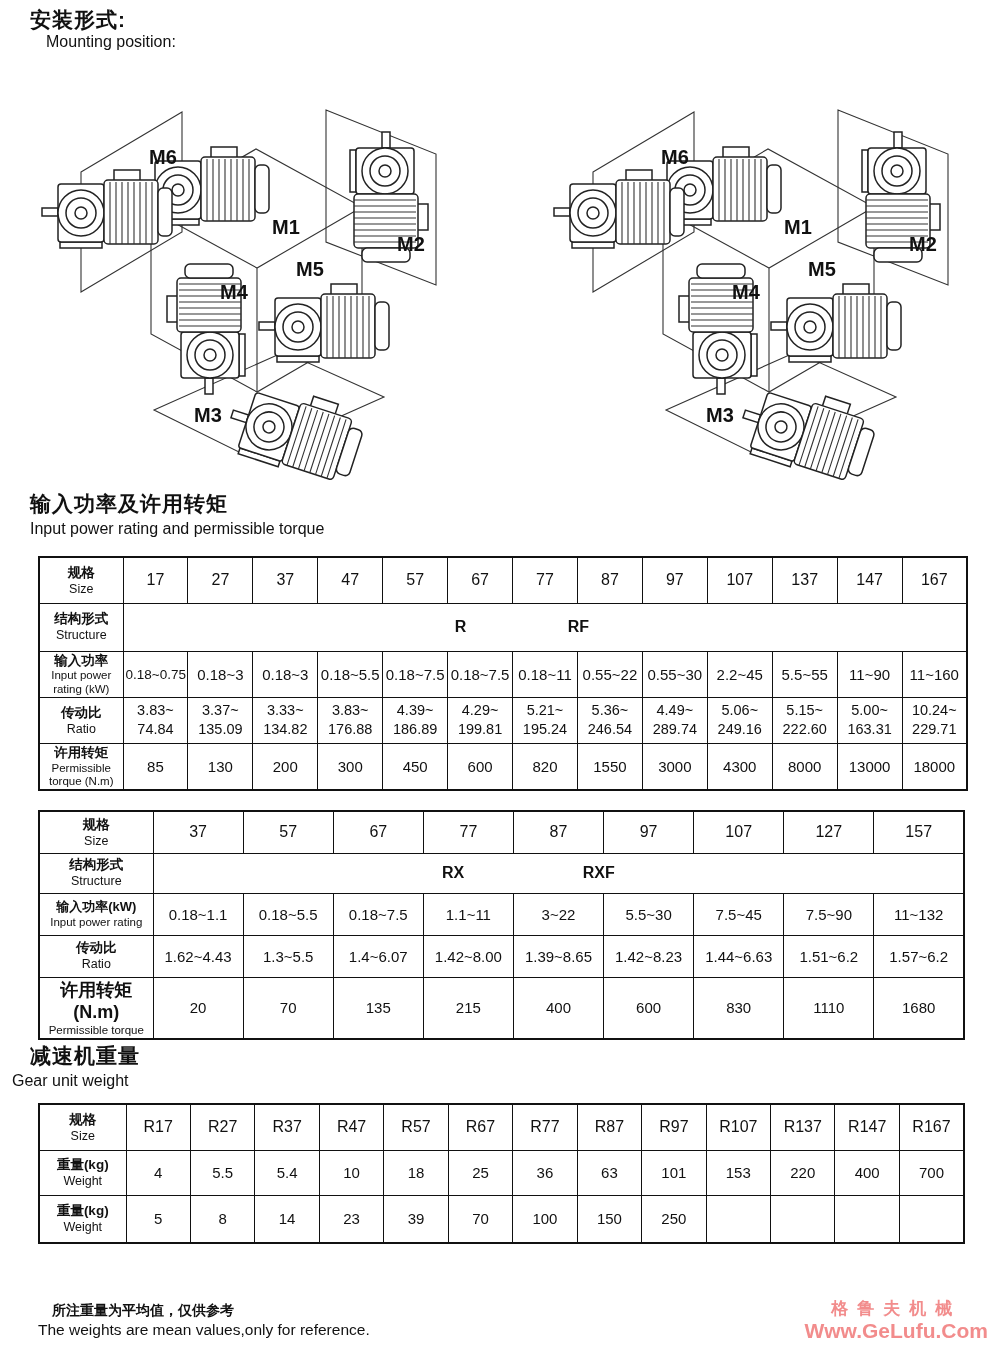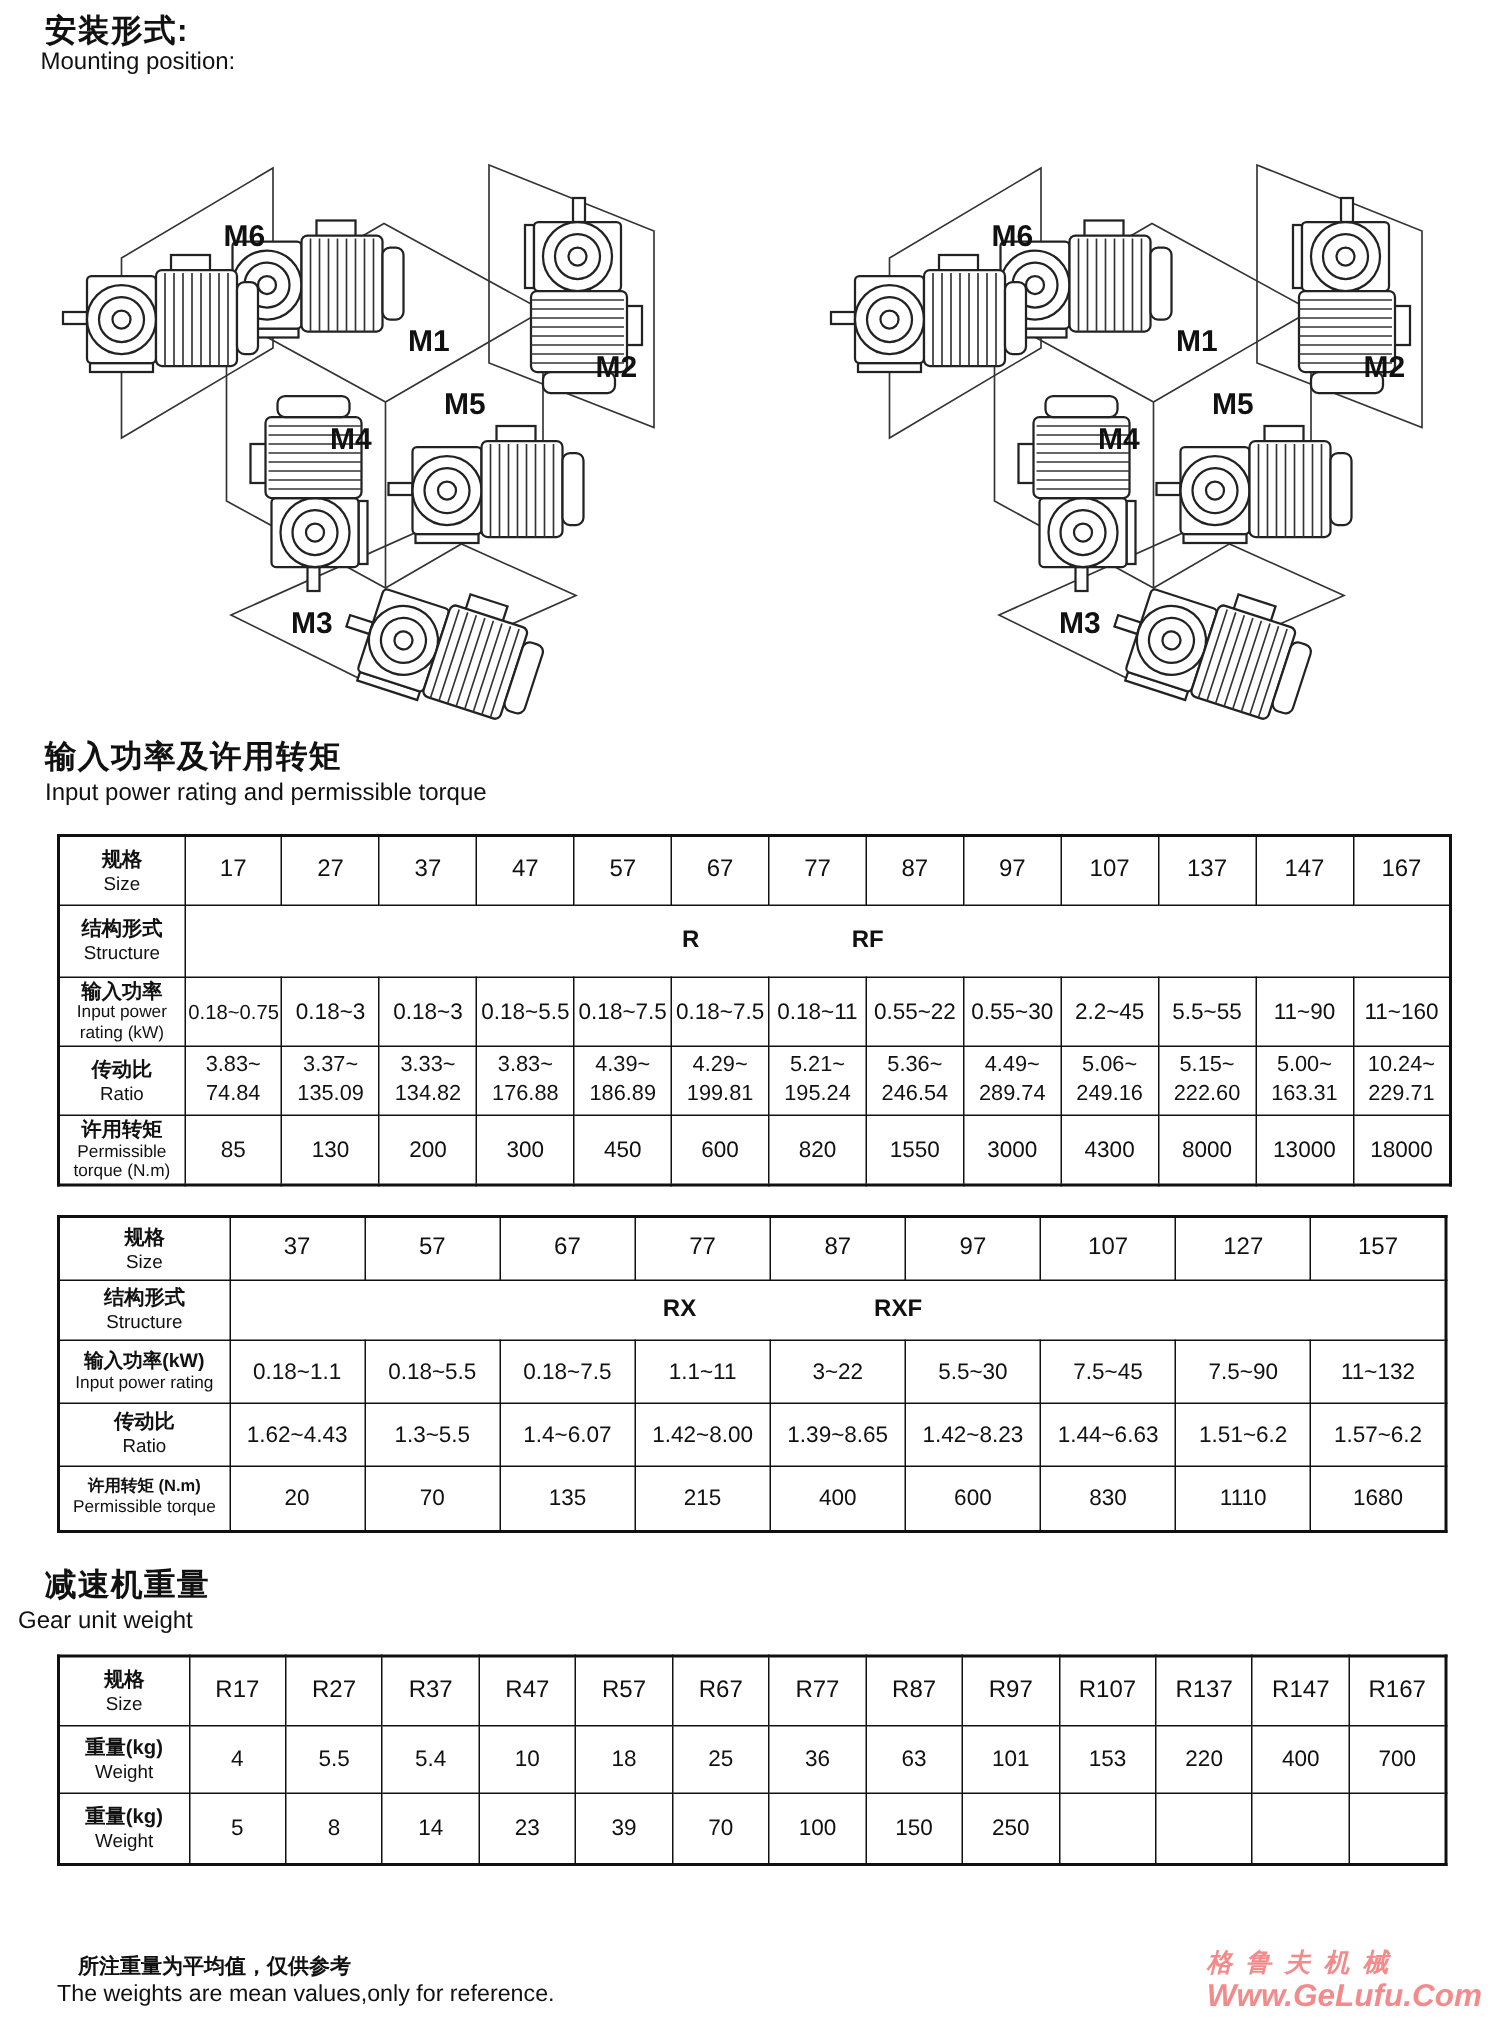--- a/index.html
+++ b/index.html
@@ -18,35 +18,35 @@
   td.h .en.sm { font-size:11.5px; }
   td.d { font-size:15px; }
   td.sz { font-size:16px; }
   td.ratio2 { font-size:14.5px; line-height:1.3; white-space:pre-line; }
   .structcell { position:relative; font-size:16px; font-weight:bold; }
   .structcell span { position:absolute; top:50%; transform:translate(-50%,-50%); }
 
   .foot-cn { font-size:14px; font-weight:bold; }
   .foot-en { font-size:15.5px; }
 
-  .wm { line-height:1.1;font-style:italic; }
+  .wm { text-align:center; line-height:1.1; }
   .wm .wm-cn { font-size:17px; font-weight:bold; letter-spacing:9px; display:block; }
   .wm .wm-url { font-size:21px; font-weight:bold; display:block; }
 
   svg text.mlabel { font-family:"Liberation Sans", sans-serif; font-size:20px; font-weight:bold; fill:#111; }
   svg .ln { fill:none; stroke:#333; stroke-width:1.1; }
   svg .mg { fill:#fff; stroke:#222; stroke-width:1.5; }
 </style>
 </head>
 <body>
 
 <div id="page">
 
   <div class="abs cnTitle" style="top:6px;left:30px;">安装形式:</div>
-  <div class="abs enTitle" style="top:33px;left:27px;">Mounting position:</div>
+  <div class="abs enTitle" style="top:33px;left:46px;">Mounting position:</div>
 
   <svg class="abs" style="top:92px;left:34px;" width="468" height="396" viewBox="0 0 468 396">
     <defs>
       <g id="gm">
         <rect class="mg" x="0" y="38" width="16" height="8"></rect>
         <rect class="mg" x="18" y="72" width="42" height="6"></rect>
         <rect class="mg" x="16" y="14" width="46" height="58" rx="3"></rect>
         <circle class="mg" cx="39" cy="43" r="23"></circle>
         <circle class="mg" cx="39" cy="43" r="15"></circle>
         <circle class="mg" cx="39" cy="43" r="6"></circle>
@@ -270,21 +270,21 @@
       <td class="d">1.4~6.07</td>
       <td class="d">1.42~8.00</td>
       <td class="d">1.39~8.65</td>
       <td class="d">1.42~8.23</td>
       <td class="d">1.44~6.63</td>
       <td class="d">1.51~6.2</td>
       <td class="d">1.57~6.2</td>
     </tr>
     <tr style="height:44px">
       <td class="h">
-            <span class="cn" style="font-size:11px">许用转矩 (N.m)</span>
+            <span class="cn" style="font-size:18px">许用转矩 (N.m)</span>
             <span class="en sm">Permissible torque</span>
           </td>
       <td class="d">20</td>
       <td class="d">70</td>
       <td class="d">135</td>
       <td class="d">215</td>
       <td class="d">400</td>
       <td class="d">600</td>
       <td class="d">830</td>
       <td class="d">1110</td>

